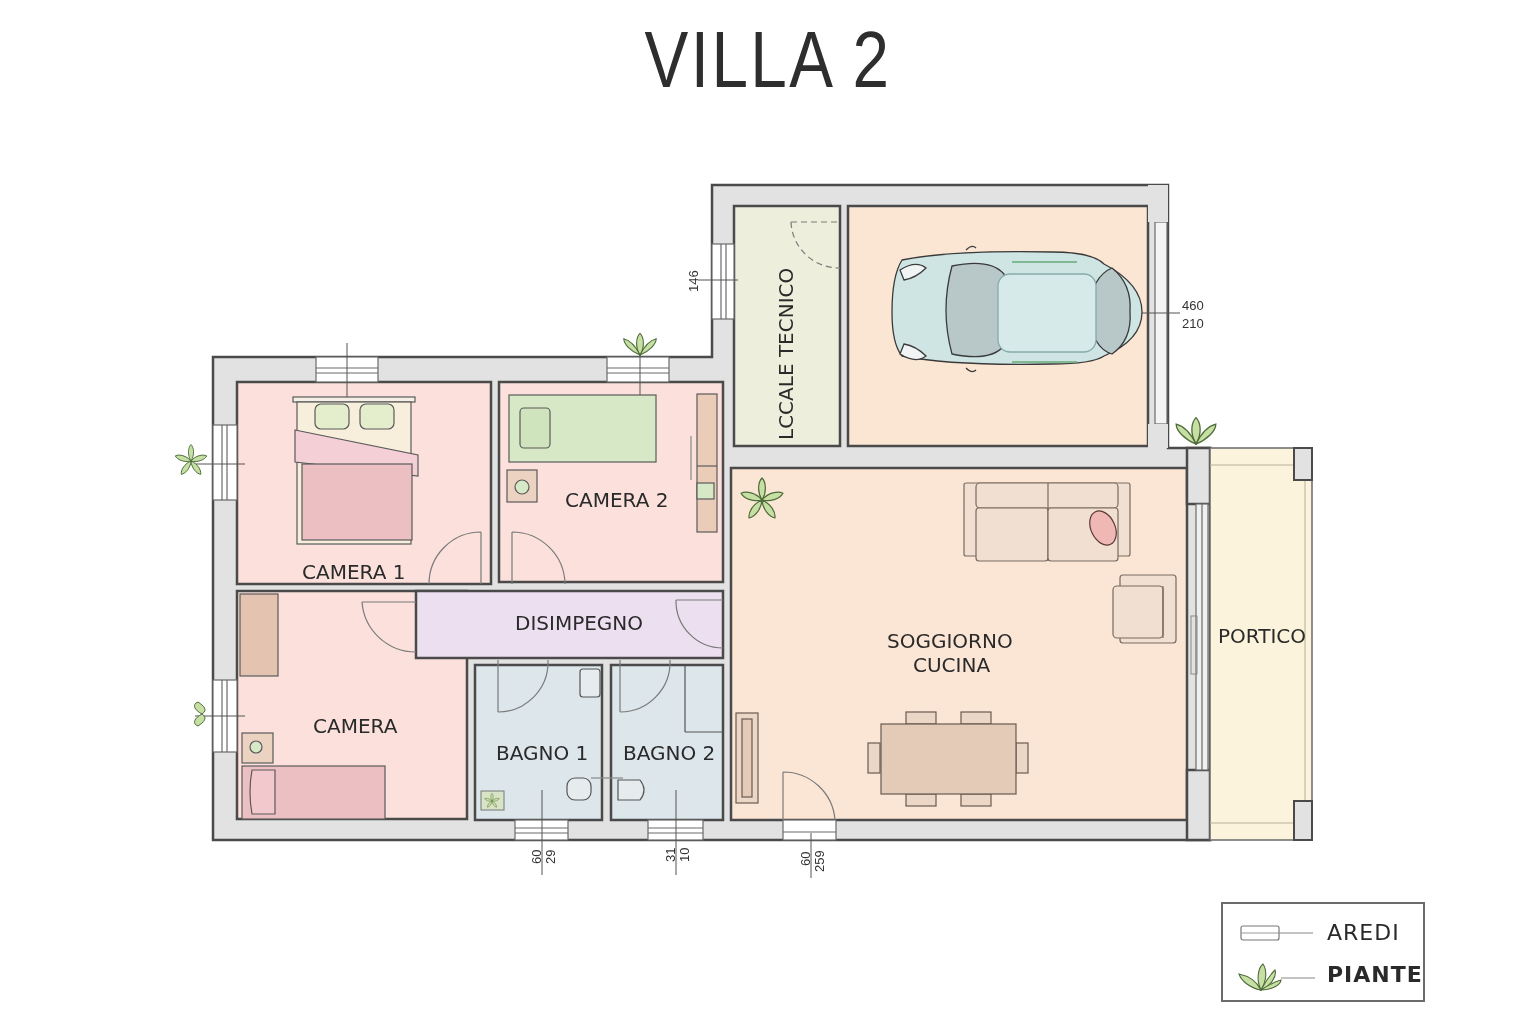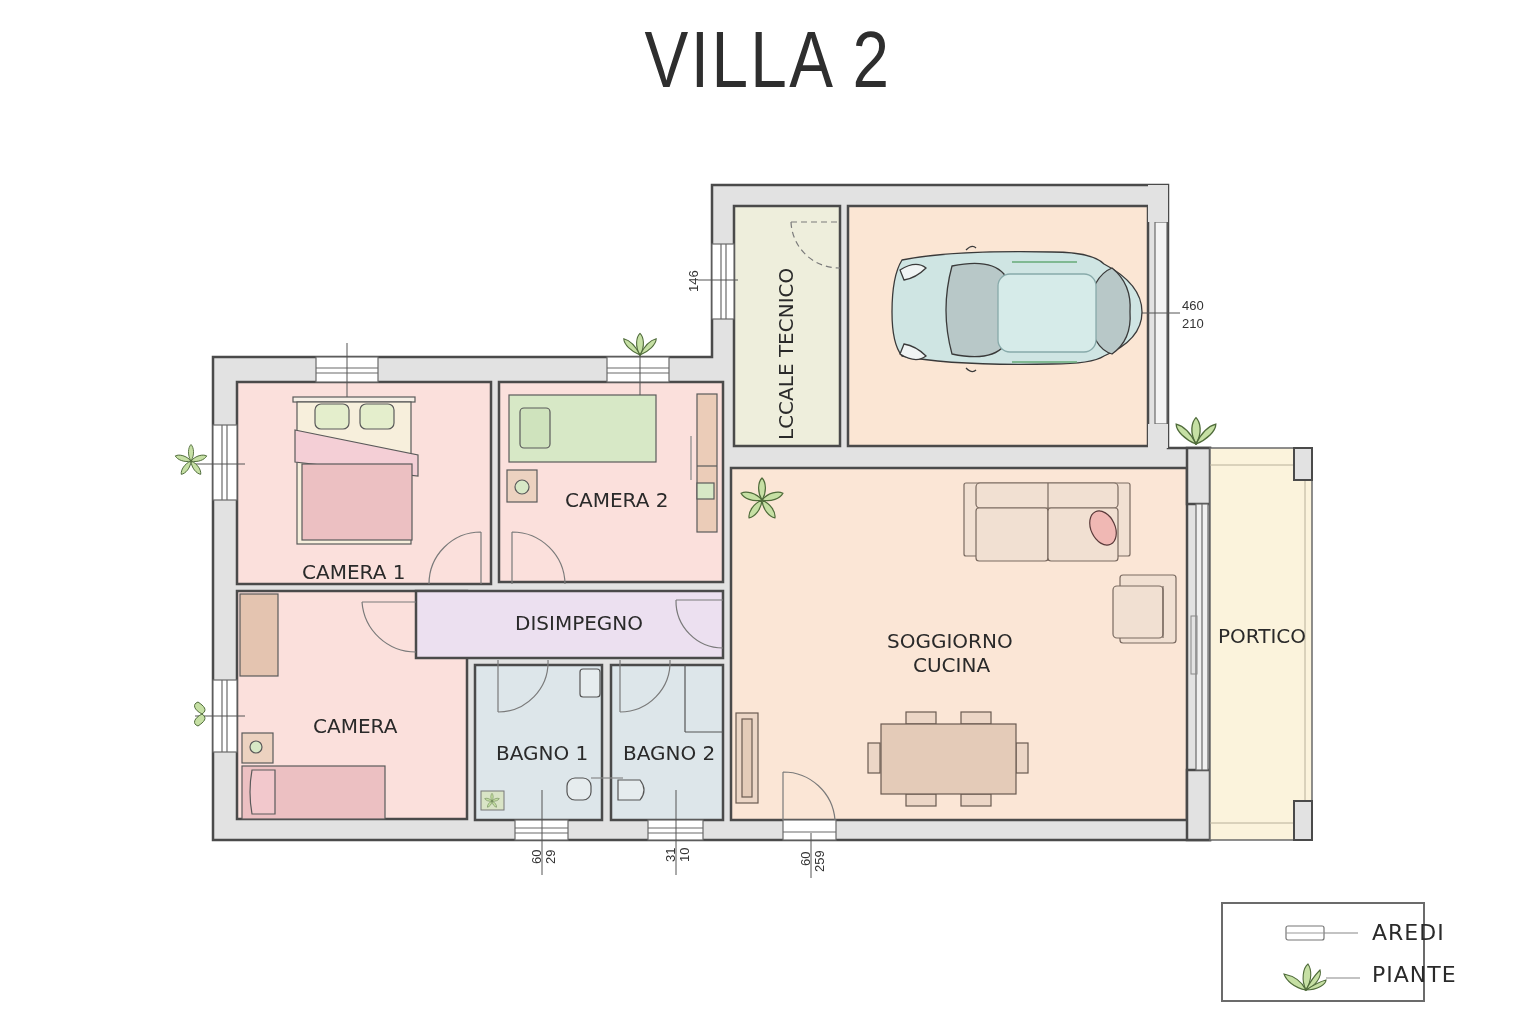--- a/index.html
+++ b/index.html
@@ -9,21 +9,21 @@
     font-family: "Liberation Sans", sans-serif; font-size: 80px; color: #2e2e2e;
     letter-spacing: 3px; transform: scaleX(0.82); transform-origin: 768px 0;
   }
   svg#plan { position: absolute; left: 0; top: 0; }
   .lbl { font-family: "DejaVu Sans", sans-serif; font-size: 20px; fill: #2a2a2a; }
   .dim { font-family: "Liberation Sans", sans-serif; font-size: 13px; fill: #333; }
   #legend {
     position: absolute; left: 1221px; top: 902px; width: 204px; height: 100px;
     border: 2px solid #6b6b6b; box-sizing: border-box; background: #fff;
   }
-  .leg-row { position: absolute; left: 0; height: 36px; width: 100%; margin-left: 45px; }
+  .leg-row { position: absolute; left: 0; height: 36px; width: 100%; }
   .leg-text { position: absolute; left: 104px; top: 6px; font-family: "DejaVu Sans", sans-serif; font-size: 22px; color: #2a2a2a; letter-spacing: 1px; }
 </style>
 </head>
 <body>
 
 <div id="title">VILLA 2</div>
 
 <svg id="plan" width="1536" height="1024" viewBox="0 0 1536 1024">
   <defs>
     <g id="plantSmall">
@@ -268,21 +268,21 @@
 
 <div id="legend">
   <div class="leg-row" style="top:10px;">
     <svg style="position:absolute;left:16px;top:8px;" width="76" height="24">
       <rect x="2" y="4" width="38" height="14" rx="2" fill="#fff" stroke="#777" stroke-width="1.2"></rect>
       <line x1="2" y1="11" x2="40" y2="11" stroke="#999" stroke-width="1"></line>
       <line x1="40" y1="11" x2="74" y2="11" stroke="#888" stroke-width="1.2"></line>
     </svg>
     <span class="leg-text">AREDI</span>
   </div>
-  <div class="leg-row" style="top:52px;">
+  <div class="leg-row" style="top:52px;font-weight:bold;">
     <svg style="position:absolute;left:14px;top:0px;" width="80" height="40">
       <g transform="translate(24,34)">
         <path d="M0,0 C-5,-10 -3,-22 2,-26 C6,-20 6,-10 0,0Z" fill="#c6e0a4" stroke="#4f6b3a" stroke-width="1.1"></path>
         <path d="M0,0 C-12,-2 -20,-10 -22,-16 C-12,-14 -4,-8 0,0Z" fill="#c6e0a4" stroke="#4f6b3a" stroke-width="1.1"></path>
         <path d="M0,0 C10,-4 16,-14 14,-20 C8,-14 4,-8 0,0Z" fill="#c6e0a4" stroke="#4f6b3a" stroke-width="1.1"></path>
         <path d="M0,0 C12,0 20,-6 20,-10 C12,-8 6,-4 0,0Z" fill="#c6e0a4" stroke="#4f6b3a" stroke-width="1.1"></path>
       </g>
       <line x1="44" y1="22" x2="78" y2="22" stroke="#888" stroke-width="1.2"></line>
     </svg>
     <span class="leg-text">PIANTE</span>

